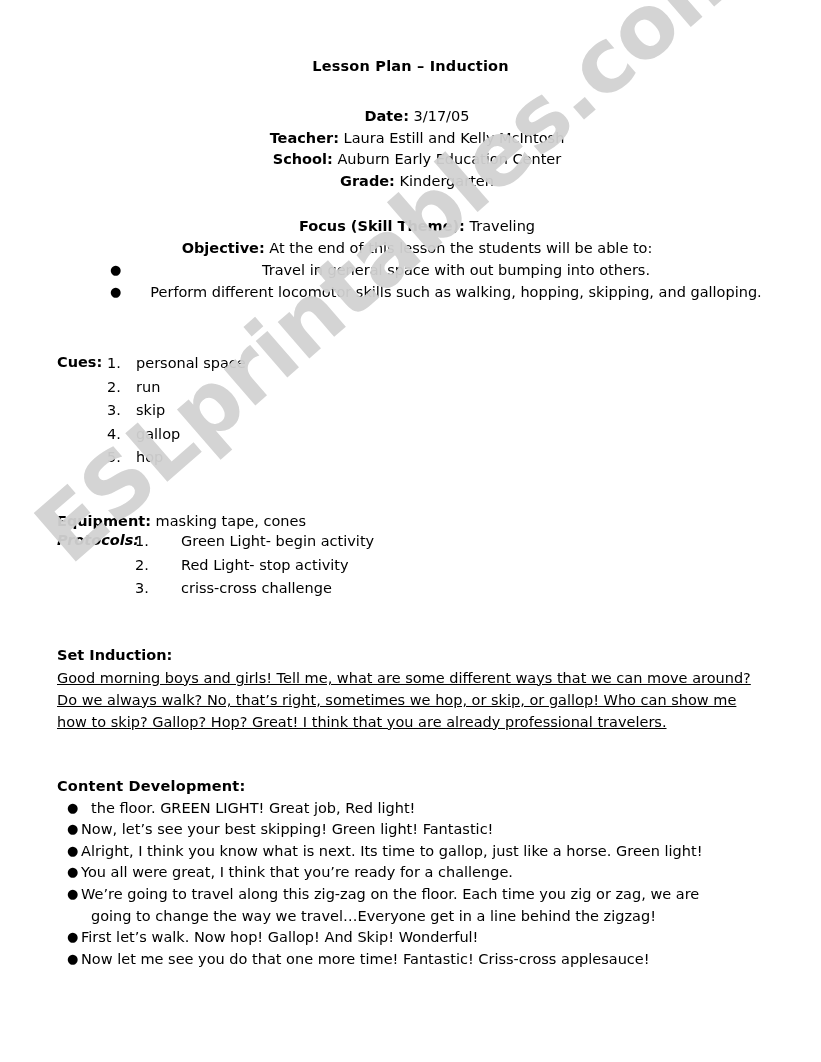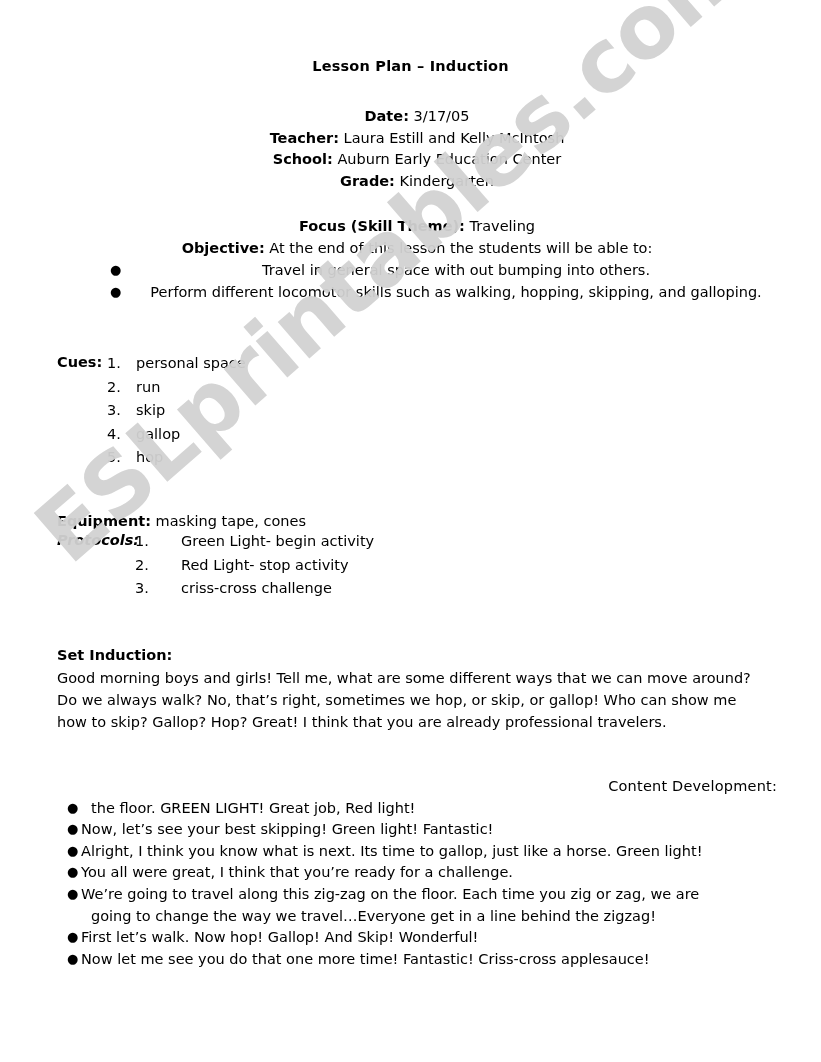--- a/index.html
+++ b/index.html
@@ -145,28 +145,28 @@
   #protocols-block .numbered li .item { margin-left: 46px; display: inline-block; }
 
   
   #set-induction-block { top: 645px; }
   #set-induction-block .heading {
     font-weight: bold;
   }
   #set-induction-block .para {
     width: 700px;
     line-height: 22px;
+    text-decoration: underline;
   }
 
   
   #content-dev-block { top: 776px; }
   #content-dev-block .heading {
-    font-weight: normal;
+    font-weight: bold;
     letter-spacing: 0.2px;
-    text-align: right;
   }
   .cd-list {
     margin: 0;
     padding: 0;
     list-style: none;
     width: 718px;
   }
   .cd-list li {
     position: relative;
     padding-left: 24px;

